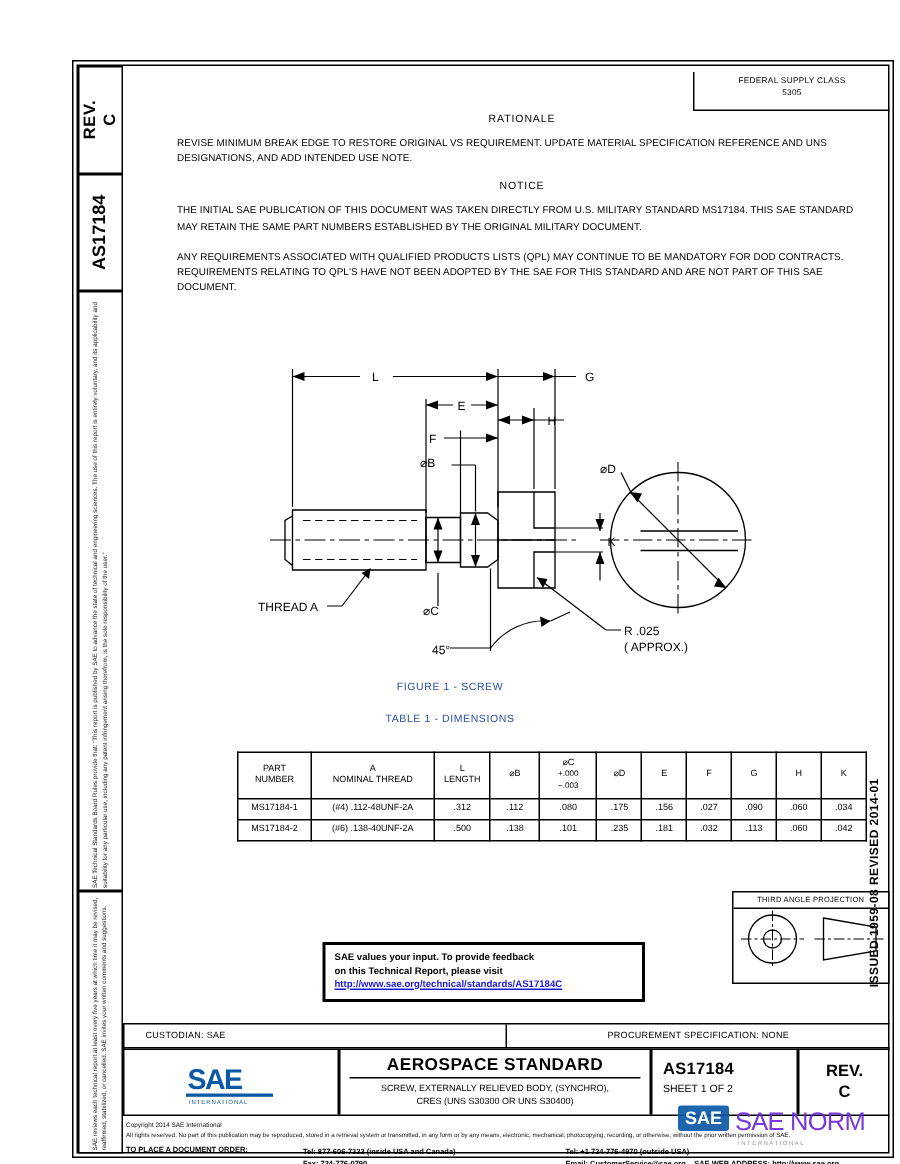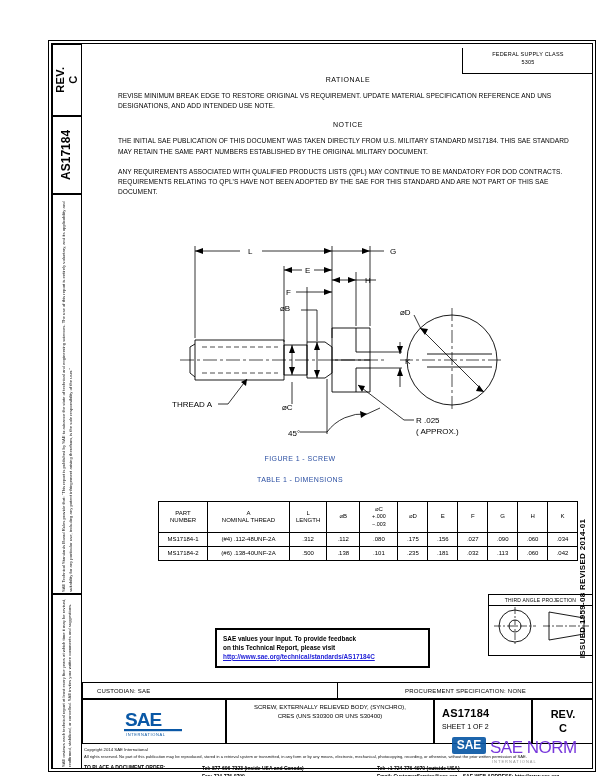--- a/index.html
+++ b/index.html
@@ -349,20 +349,21 @@
 
     <div class="titleblock">
       <div class="tb-logo">
         <svg width="78" height="32" viewBox="0 0 78 32">
           <text x="10" y="20" font-family="Liberation Sans, sans-serif" font-size="19" font-weight="bold" fill="#0a58a6" letter-spacing="-1">SAE</text>
           <rect x="9" y="23" width="58" height="2.2" fill="#0a58a6"></rect>
           <text x="11" y="30" font-family="Liberation Sans, sans-serif" font-size="4" fill="#0a58a6" letter-spacing="0.6">INTERNATIONAL</text>
         </svg>
       </div>
       <div class="tb-mid">
+        <div class="tb-as">AEROSPACE STANDARD</div>
         <div class="tb-desc">
           <div>SCREW, EXTERNALLY RELIEVED BODY, (SYNCHRO),</div>
           <div>CRES (UNS S30300 OR UNS S30400)</div>
         </div>
       </div>
       <div class="tb-num">
         <div class="n1">AS17184</div>
         <div class="n2">SHEET 1 OF 2</div>
       </div>
       <div class="tb-rev">

